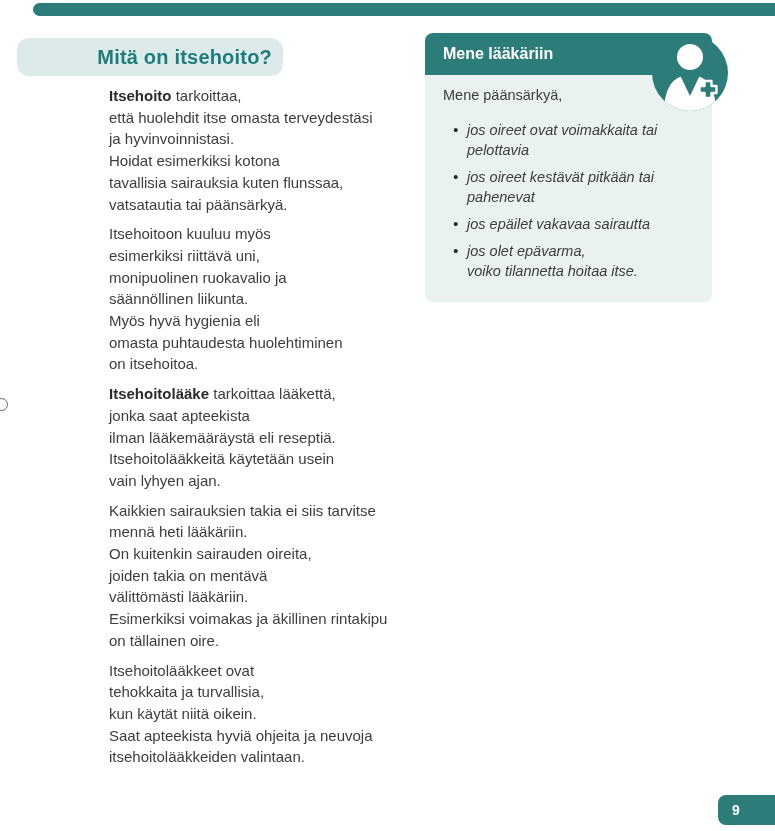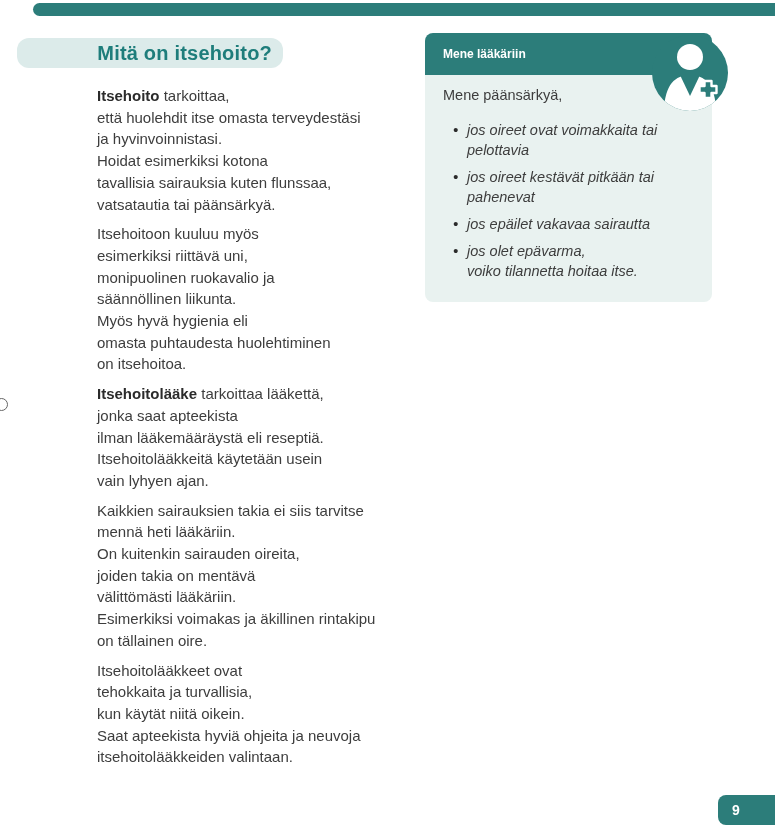--- a/index.html
+++ b/index.html
@@ -5,40 +5,40 @@
   html,body{margin:0;padding:0;}
   body{
     width:775px;height:831px;position:relative;background:#ffffff;
     font-family:"Liberation Sans","DejaVu Sans",sans-serif;overflow:hidden;
   }
   .top-bar{
     position:absolute;left:33px;top:3px;right:0;height:13px;
     background:#2c7d7a;border-radius:8px 0 0 8px;
   }
   .heading-pill{
-    position:absolute;left:17px;top:38px;width:266px;height:30px;
+    position:absolute;left:17px;top:38px;width:266px;height:38px;
     background:#dcebea;border-radius:12px;
     display:flex;align-items:center;justify-content:flex-end;
   }
   .heading-pill span{
     color:#1e7d7b;font-weight:bold;font-size:20px;padding-right:11px;letter-spacing:0.2px;
   }
   .article{
     position:absolute;left:97px;top:85px;width:320px;
     color:#3d3d3d;font-size:15px;line-height:21.7px;
   }
-  .article p{margin:0 0 8px 0;}
+  .article p{margin:0 0 8px 12px;}
   .article strong{color:#2b2b2b;}
   .callout{position:absolute;left:425px;top:33px;width:287px;}
   .callout-header{
     height:42px;background:#2c7d7a;border-radius:8px 8px 0 0;
     display:flex;align-items:center;
   }
   .callout-header span{
-    color:#ffffff;font-weight:bold;font-size:12px;padding-left:18px;
+    color:#ffffff;font-weight:bold;font-size:16px;padding-left:18px;
   }
   .callout-body{
     background:#e9f2f0;border-radius:0 0 8px 8px;
     padding:10px 18px 14px 18px;color:#3d3d3d;font-size:14.5px;
   }
   .callout-body .intro{margin:0 0 15px 0;line-height:20px;}
   .callout-body ul{list-style:none;margin:0;padding:0 0 0 24px;}
   .callout-body li{position:relative;line-height:20px;margin-bottom:7px;font-style:italic;}
   .callout-body li::before{
     content:"•";position:absolute;left:-14px;top:0;color:#2b2b2b;font-size:15px;

